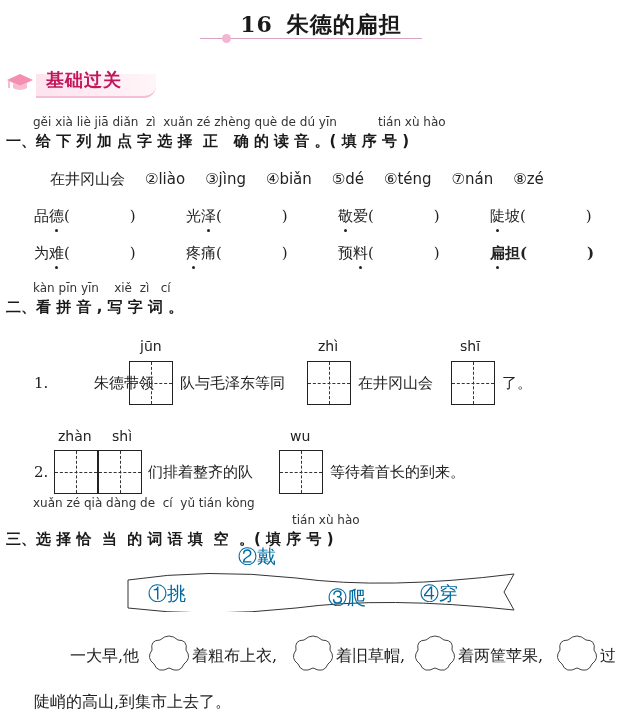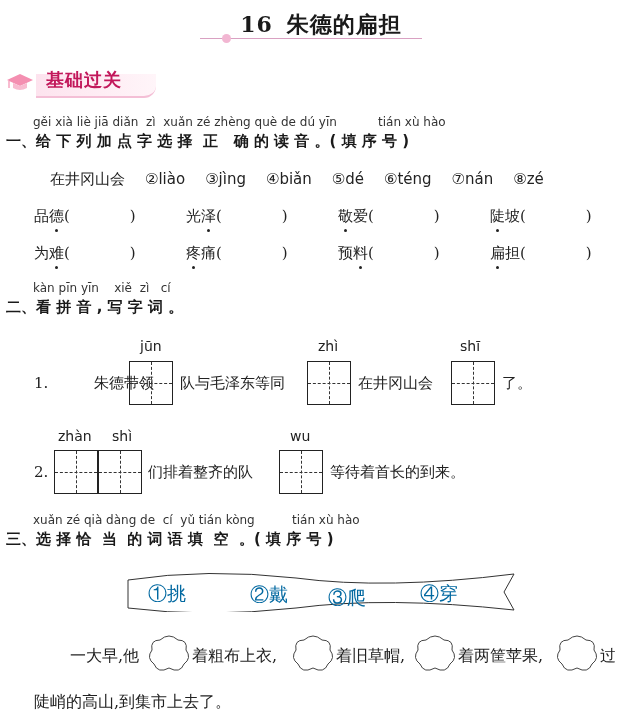--- a/index.html
+++ b/index.html
@@ -97,21 +97,21 @@
 
 <div class="abs word-item" style="left:34px; top:244px;">
   <span class="ch">为</span><span class="ch dot">难</span><span class="paren"><span>(</span><span class="gap"></span><span>)</span></span>
 </div>
 <div class="abs word-item" style="left:186px; top:244px;">
   <span class="ch dot">疼</span><span class="ch">痛</span><span class="paren"><span>(</span><span class="gap"></span><span>)</span></span>
 </div>
 <div class="abs word-item" style="left:338px; top:244px;">
   <span class="ch">预</span><span class="ch dot">料</span><span class="paren"><span>(</span><span class="gap"></span><span>)</span></span>
 </div>
-<div class="abs word-item" style="left:490px; top:244px;">
+<div class="abs word-item" style="left:490px; top:244px;font-weight:bold;">
   <span class="ch dot">扁</span><span class="ch">担</span><span class="paren"><span>(</span><span class="gap"></span><span>)</span></span>
 </div>
 
 <div class="abs py" style="left:33px; top:281px;">kàn pīn yīn    xiě  zì   cí</div>
 <div class="abs heading" style="left:6px; top:298px;">二、看 拼 音 , 写 字 词 。</div>
 
 <div class="abs line-text" style="left:34px; top:374px;">1.</div>
 <div class="abs line-text" style="left:56px; top:374px;margin-left:38px;">朱德带领</div>
 <div class="abs box-py" style="left:140px; top:338px;">jūn</div>
 <div class="box" style="left:129px; top:361px;"></div>
@@ -126,29 +126,29 @@
 <div class="abs line-text" style="left:34px; top:463px;">2.</div>
 <div class="abs box-py" style="left:58px; top:428px;">zhàn</div>
 <div class="abs box-py" style="left:112px; top:428px;">shì</div>
 <div class="box" style="left:54px; top:450px;"></div>
 <div class="box" style="left:98px; top:450px;"></div>
 <div class="abs line-text" style="left:148px; top:463px;">们排着整齐的队</div>
 <div class="abs box-py" style="left:290px; top:428px;text-align:center;">wu</div>
 <div class="box" style="left:279px; top:450px;"></div>
 <div class="abs line-text" style="left:330px; top:463px;">等待着首长的到来。</div>
 
-<div class="abs py" style="left:33px; top:513px;">xuǎn zé qià dàng de  cí  yǔ tián kòng</div>
+<div class="abs py" style="left:33px; top:496px;">xuǎn zé qià dàng de  cí  yǔ tián kòng</div>
 <div class="abs py" style="left:292px; top:513px;">tián xù hào</div>
 <div class="abs heading" style="left:6px; top:530px;">三、选 择 恰  当  的 词 语 填  空  。( 填 序 号 )</div>
 
 <svg class="abs ribbon" viewBox="0 0 390 40">
   <path d="M2,8 Q80,-4 170,6 Q260,18 388,2 L378,20 L388,38 Q260,24 170,36 Q80,46 2,36 Z" fill="#fff" stroke="#333" stroke-width="1"></path>
 </svg>
 <div class="abs ribbon-opt" style="left:148px; top:581px;">①挑</div>
-<div class="abs ribbon-opt" style="left:238px; top:582px;margin-left:12px;">②戴</div>
+<div class="abs ribbon-opt" style="left:238px; top:544px;">②戴</div>
 <div class="abs ribbon-opt" style="left:328px; top:585px;">③爬</div>
 <div class="abs ribbon-opt" style="left:420px; top:581px;">④穿</div>
 
 <div class="abs sent" style="left:70px; top:646px;">一大早,他</div>
 <svg class="cloud" style="left:148px; top:634px;" viewBox="0 0 42 38">
     <path d="M12,6 Q21,-2 30,6 Q40,6 38,16 Q44,24 36,30 Q32,40 21,34 Q10,40 6,30 Q-2,24 4,16 Q2,6 12,6 Z" fill="#fff" stroke="#444" stroke-width="1"></path>
   </svg>
 <div class="abs sent" style="left:192px; top:646px;">着粗布上衣,</div>
 <svg class="cloud" style="left:292px; top:634px;" viewBox="0 0 42 38">
     <path d="M12,6 Q21,-2 30,6 Q40,6 38,16 Q44,24 36,30 Q32,40 21,34 Q10,40 6,30 Q-2,24 4,16 Q2,6 12,6 Z" fill="#fff" stroke="#444" stroke-width="1"></path>

